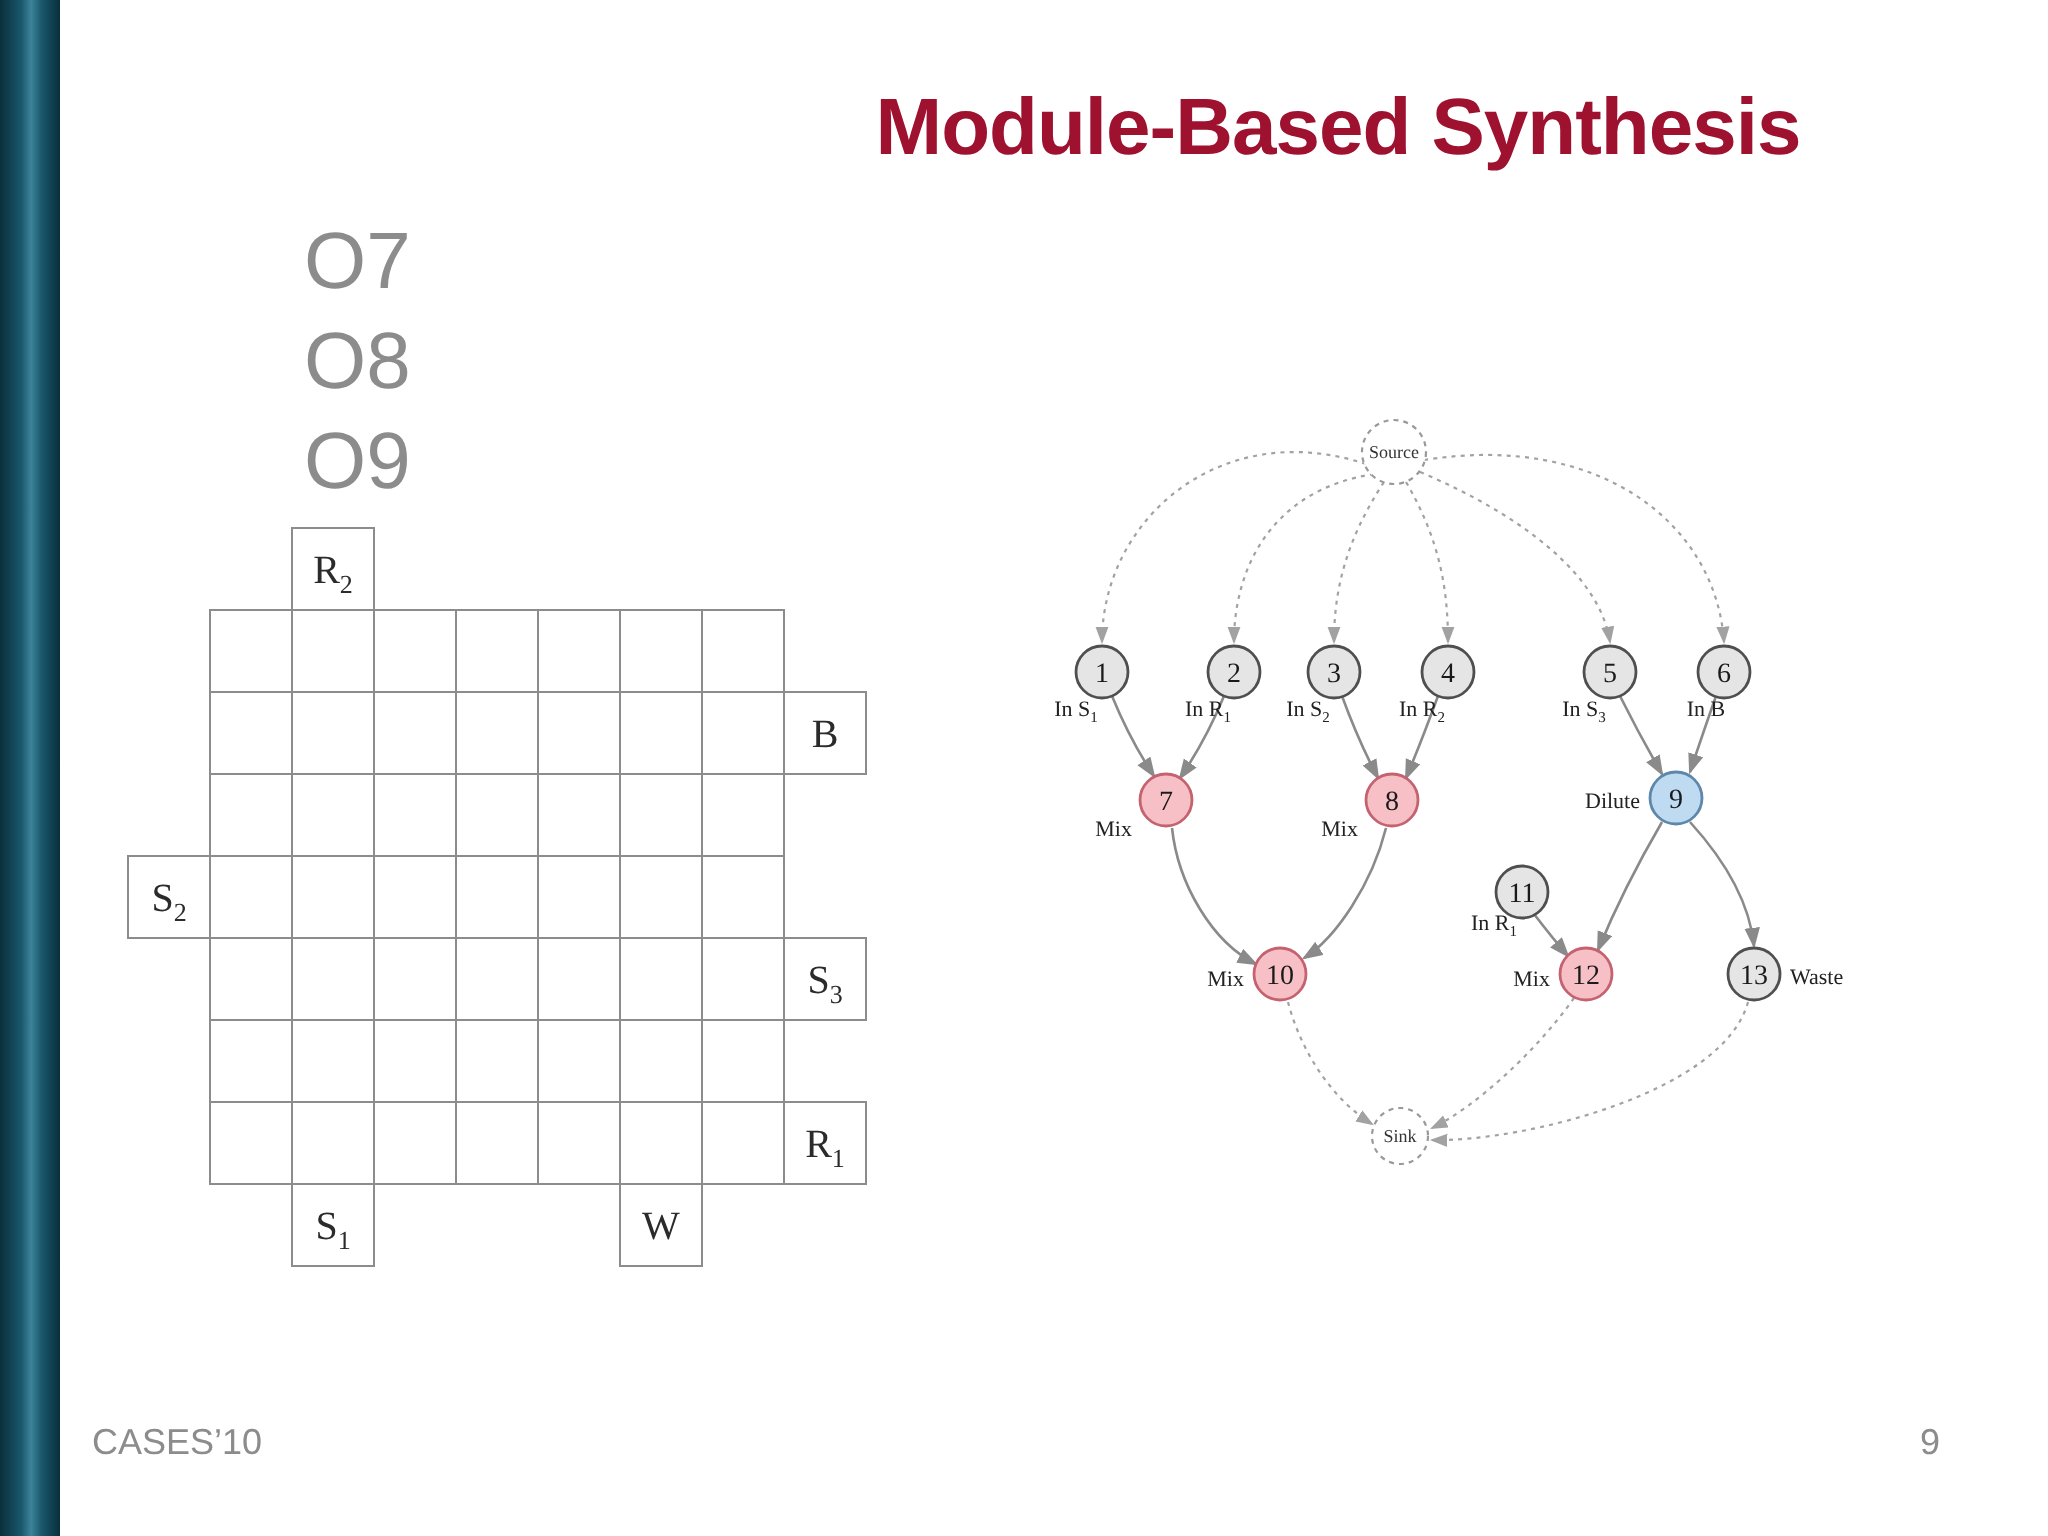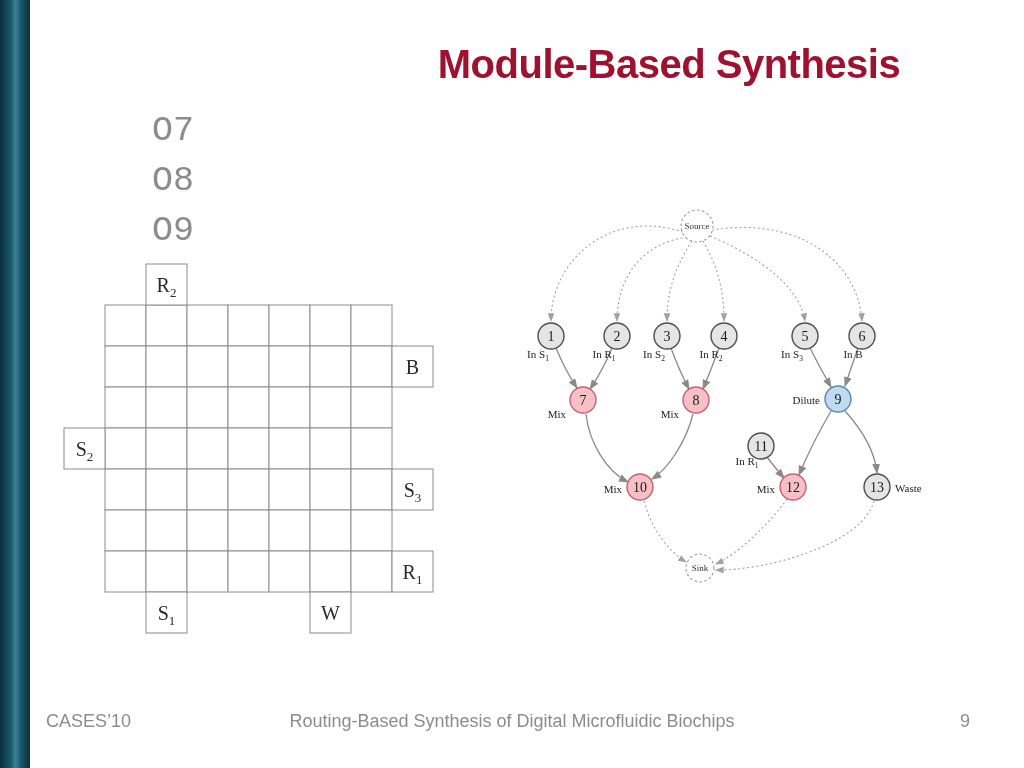--- a/index.html
+++ b/index.html
@@ -8,21 +8,21 @@
 
   .slide { position:relative; width:1024px; height:768px; background:#ffffff; overflow:hidden; }
 
   .accent-bar { position:absolute; left:0; top:0; width:30px; height:768px;
     background:linear-gradient(90deg,#0a2e3c 0%,#19576b 35%,#3c8399 52%,#19576b 70%,#0a2e3c 100%); }
 
   .title { position:absolute; top:42px; left:380px; right:66px; text-align:center;
     font-size:40px; font-weight:700; letter-spacing:-0.5px; color:var(--title-color,#a01334); }
 
   .op-list { position:absolute; left:152px; top:106px; color:var(--muted,#8c8c8c);
-    font-size:35px; line-height:50px;font-family:Liberation Mono, monospace; }
+    font-size:40px; line-height:50px; }
   .op-list .op { height:50px; }
 
   #grid-svg { position:absolute; left:60px; top:260px; }
   #graph-svg { position:absolute; left:500px; top:190px; }
 
   .gcell { fill:#ffffff; stroke:var(--grid-line,#8c8c8c); stroke-width:1; }
   .port-label { font-family:"Liberation Serif", serif; font-size:20px; fill:#2b2b2b; }
   .port-sub { font-size:13px; }
 
   .edge { fill:none; stroke-width:1.3; }
@@ -200,17 +200,16 @@
         <text x="320" y="214" class="caption" text-anchor="end"><tspan>Dilute</tspan></text>
         <text x="247" y="275" class="caption" text-anchor="middle"><tspan>In R</tspan><tspan dy="3" class="caption-sub">1</tspan></text>
         <text x="122" y="303" class="caption" text-anchor="end"><tspan>Mix</tspan></text>
         <text x="275" y="303" class="caption" text-anchor="end"><tspan>Mix</tspan></text>
         <text x="395" y="302" class="caption" text-anchor="start"><tspan>Waste</tspan></text>
       </g>
   </svg>
 
   <div class="footer">
     <span class="f-left">CASES’10</span>
-    <span class="f-center">Routing-Based Synthesis of Digital Microfluidic Biochips</span>
     <span class="f-right">9</span>
   </div>
 
 </div>
 
 </body></html>

